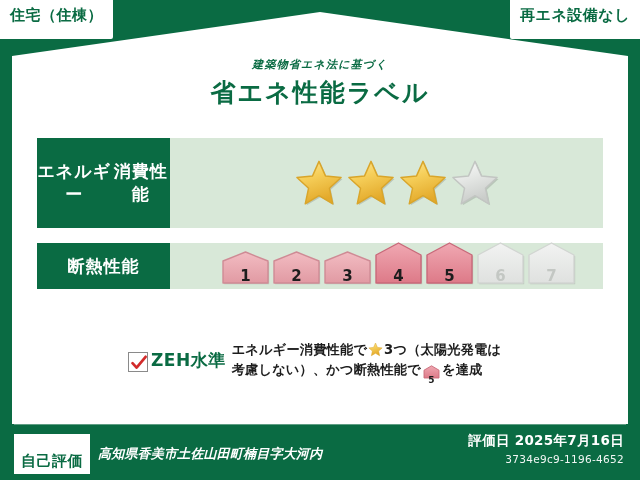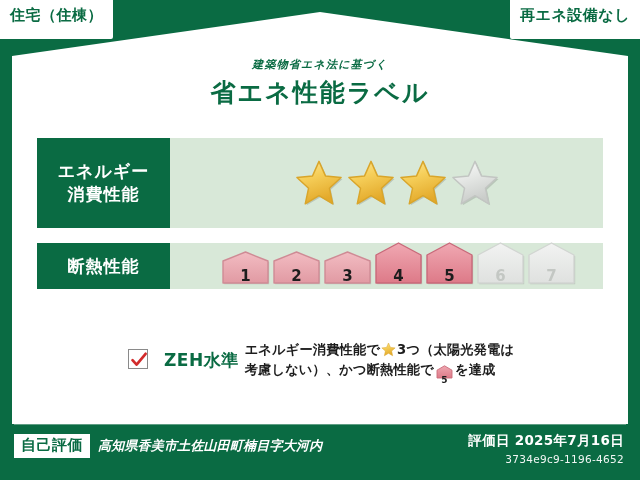--- a/index.html
+++ b/index.html
@@ -83,21 +83,20 @@
   .metric-row.insulation{ top: 243px; height: 46px; }
 
   .metric-tag {
     flex: 0 0 133px;
     background: #0a6b43;
     color: #ffffff;
     font-weight: bold;
     font-size: 17px;
     letter-spacing: 1px;
     display: flex;
-    flex-direction: column;
     align-items: center;
     justify-content: center;
     line-height: 1.35;
     text-align: center;
   }
   .metric-body {
     flex: 1 1 auto;
     display: flex;
     align-items: center;
     justify-content: center;
@@ -133,22 +132,22 @@
   
   .zeh-block {
     position: absolute;
     left: 128px; top: 340px;
     display: flex;
     align-items: flex-start;
     z-index: 4;
   }
   .zeh-left {
     display: flex;
-    align-items: flex-start;
-    gap: 16px;
+    align-items: flex-end;
+    gap: 3px;
     padding-top: 9px;
     flex: 0 0 auto;
   }
   .zeh-check {
     width: 20px; height: 20px;
     border: 1.6px solid #8a8a8a;
     background: #ffffff;
     position: relative;
     display: block;
   }
@@ -188,21 +187,21 @@
     left: 14px; top: 10px;
     display: flex;
     align-items: center;
   }
   .self-eval {
     background: #ffffff;
     color: #0a6b43;
     font-weight: bold;
     font-size: 15px;
     letter-spacing: 0.5px;
-    padding: 4px 7px 5px 7px;
+    padding: 20px 7px 5px 7px;
     line-height: 1;
     white-space: nowrap;
   }
   .address {
     color: #ffffff;
     font-size: 13px;
     font-weight: bold;
     margin-left: 8px;
     letter-spacing: 0.2px;
     white-space: nowrap;

